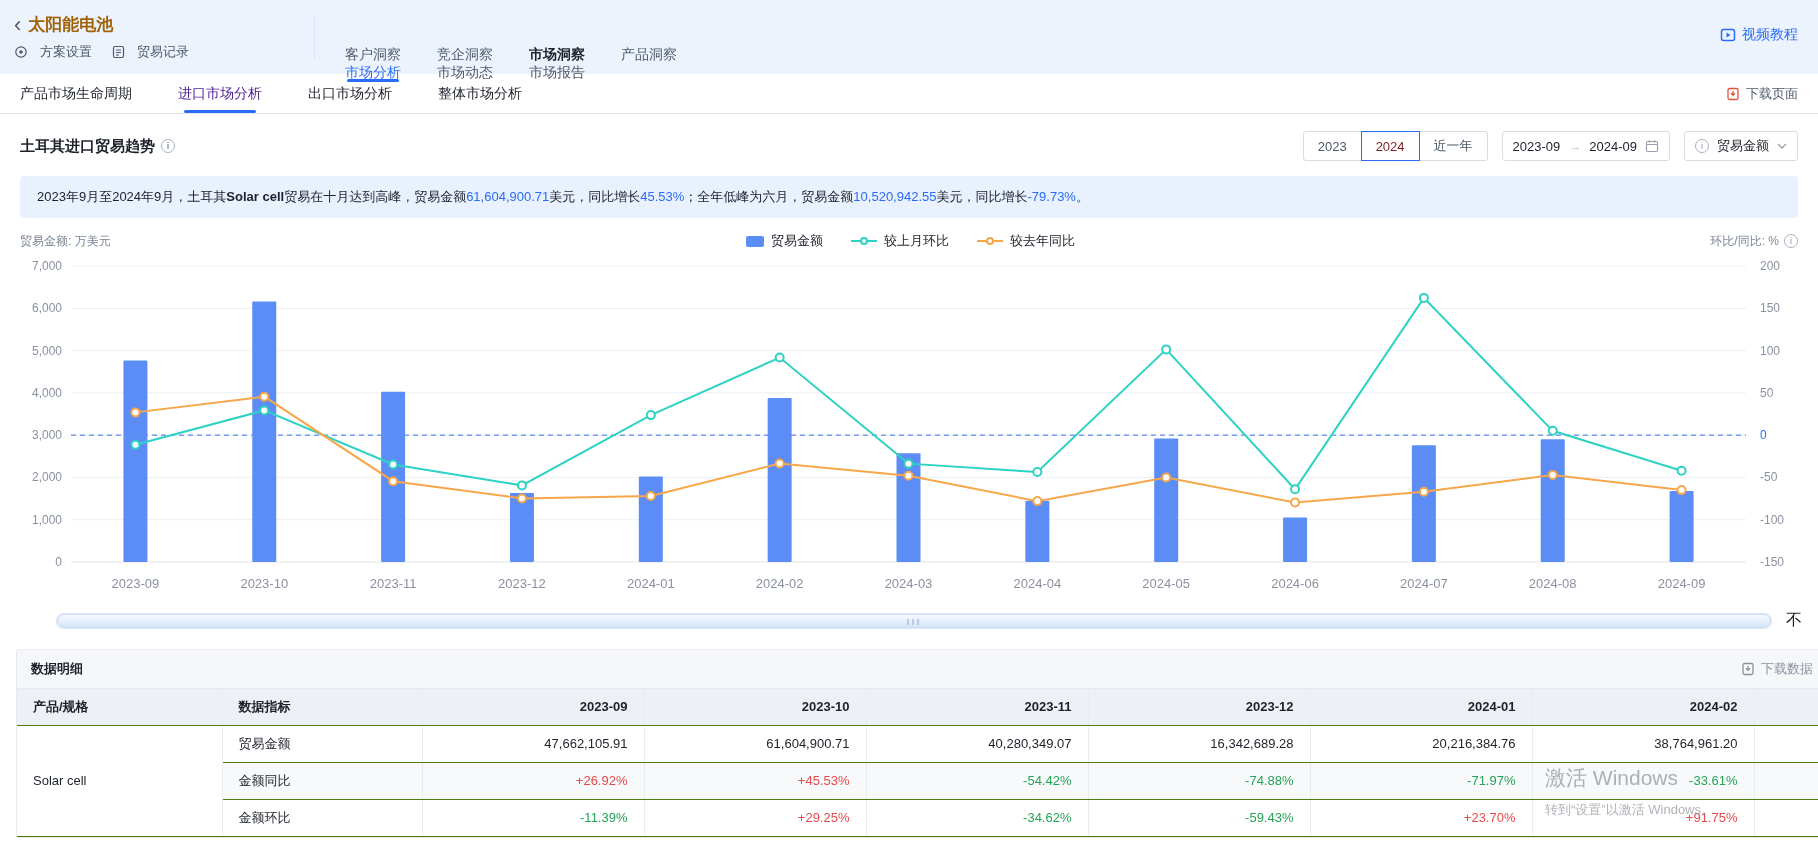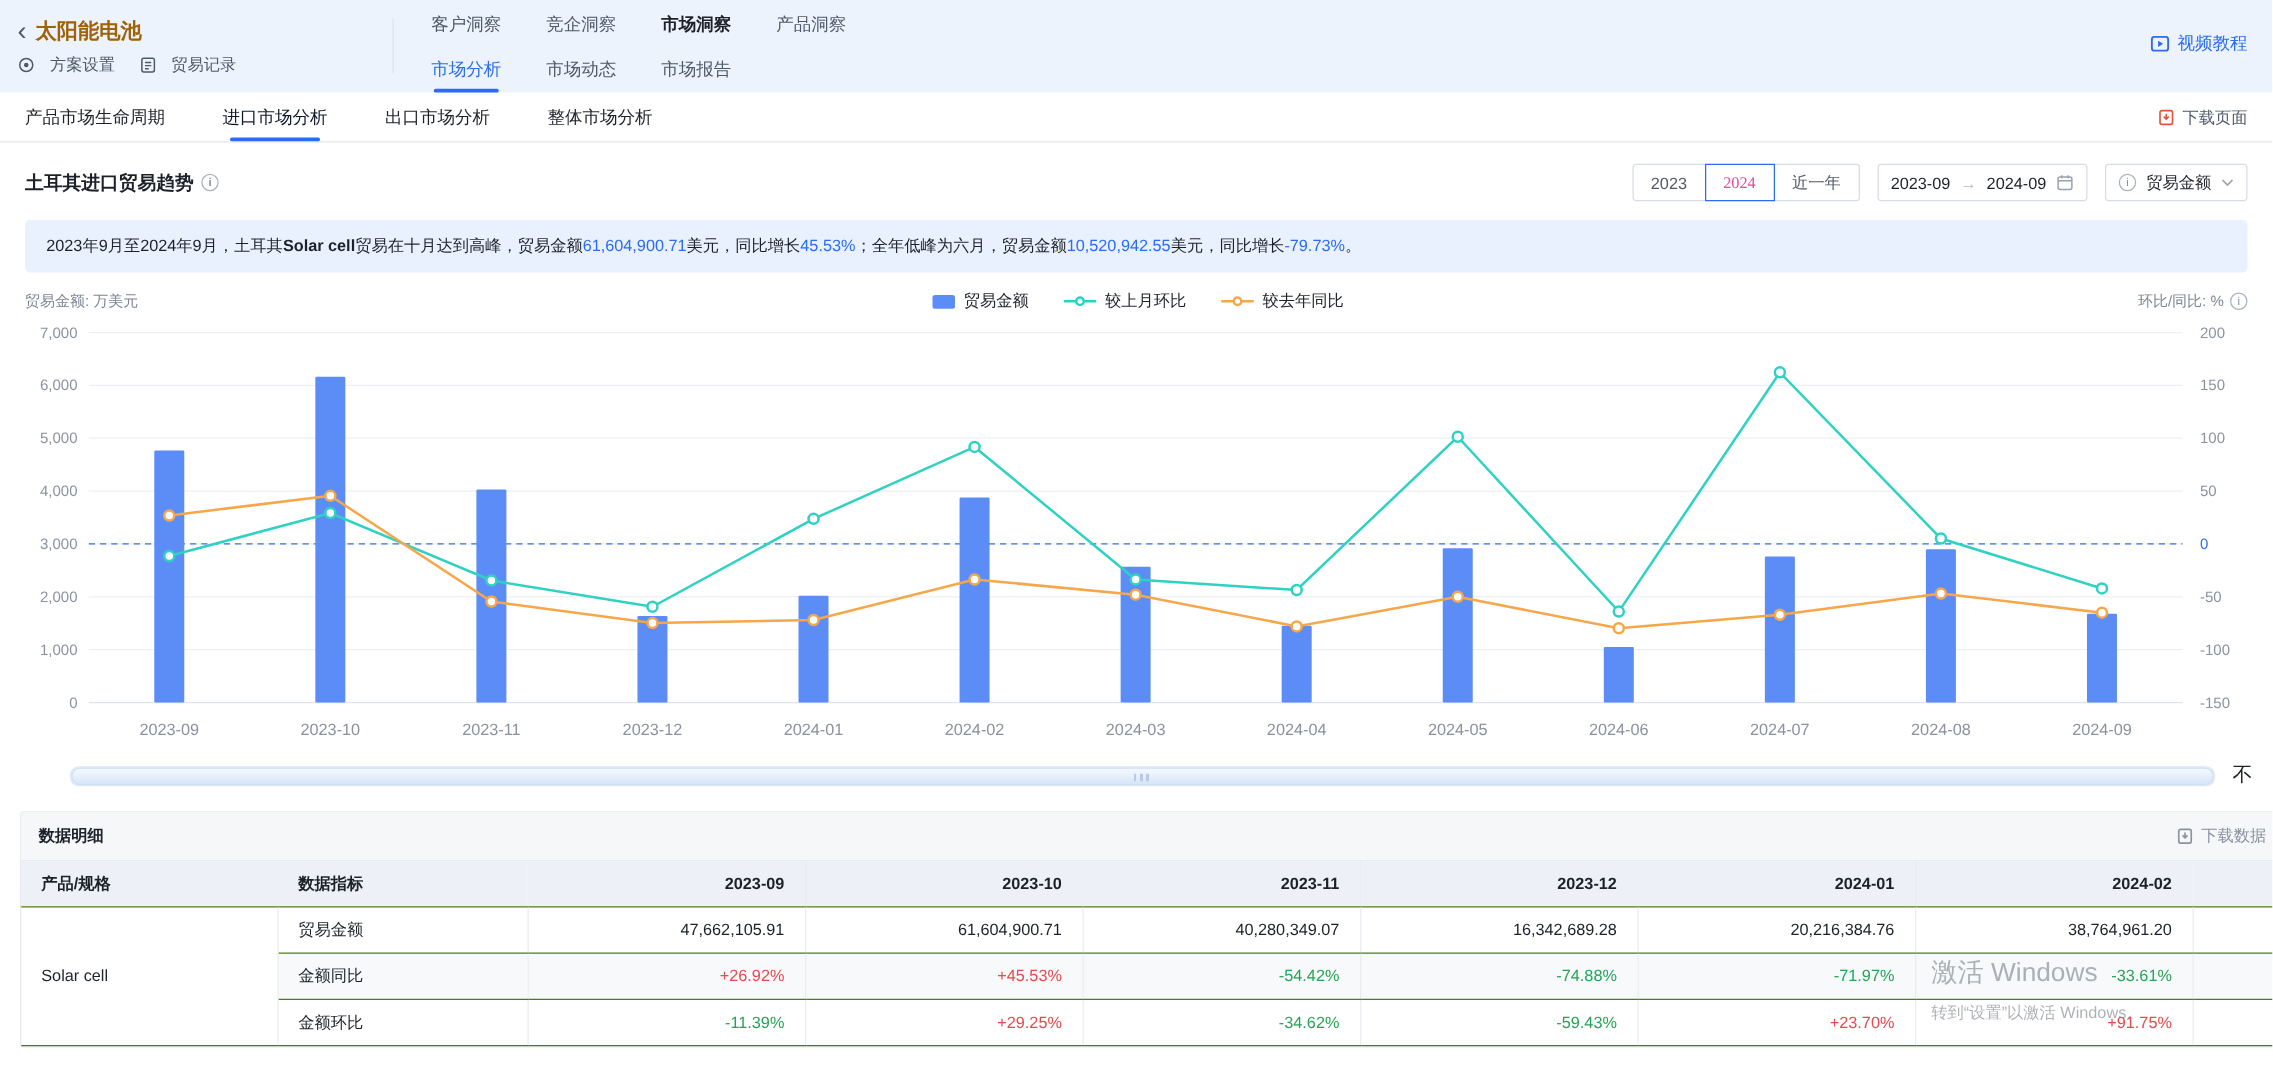--- a/index.html
+++ b/index.html
@@ -9,45 +9,45 @@
   
   .topbar{height:74px;background:#edf3fd;display:flex;align-items:stretch;padding:0 20px 0 14px;position:relative;box-sizing:border-box;}
   .tb-left{display:flex;flex-direction:column;justify-content:center;gap:7px;min-width:300px;}
   .tb-title-row{display:flex;align-items:center;gap:7px;}
   .back{font-size:22px;color:#4e5969;line-height:18px;cursor:pointer;}
   .pg-title{font-size:17px;font-weight:700;color:#a16207;margin:0;}
   .tb-actions{display:flex;gap:20px;font-size:13px;color:#4e5969;}
   .tb-action{display:flex;align-items:center;gap:12px;cursor:pointer;}
   .tb-divider{width:1px;background:#d9e4f6;margin:15px 30px 15px 0;}
   .tb-tabs{display:flex;flex-direction:column;justify-content:space-between;padding-top:11px;}
-  .tabs-row1{display:flex;gap:36px;font-size:14px;color:#4e5969;}
+  .tabs-row1{display:flex;gap:36px;font-size:14px;color:#4e5969;margin-top:35px;}
   .tabs-row1 .tab{cursor:pointer;}
   .tabs-row1 .tab.active{color:#1d2129;font-weight:700;}
   .tabs-row2{display:flex;gap:36px;font-size:14px;color:#4e5969;height:36px;align-items:stretch;}
   .subtab{position:relative;display:flex;align-items:center;cursor:pointer;}
   .subtab.active{color:#2a6cf5;}
   .subtab.active::after{content:"";position:absolute;left:2px;right:2px;bottom:0;height:3px;background:#2a6cf5;border-radius:2px;}
   .video{position:absolute;right:20px;top:26px;display:flex;gap:6px;color:#2a6cf5;font-size:14px;align-items:center;cursor:pointer;}
 
   
   .nav2{height:40px;display:flex;align-items:stretch;padding:0 20px;border-bottom:1px solid #e5e6eb;box-sizing:border-box;}
   .nav2-item{font-size:14px;color:#1d2129;margin-right:46px;display:flex;align-items:center;position:relative;cursor:pointer;}
-  .nav2-item.active{color:#0f172a;font-weight:500;}
+  .nav2-item.active{color:#4c1d95;font-weight:500;}
   .nav2-item.active::after{content:"";position:absolute;left:6px;right:6px;bottom:0;height:3px;background:#2a6cf5;border-radius:2px;}
   .dl-page{margin-left:auto;display:flex;align-items:center;gap:6px;font-size:13px;color:#4e5969;cursor:pointer;}
 
   
   .trend-head{display:flex;align-items:center;margin:16px 20px 0;height:32px;}
   .trend-title{font-size:15px;font-weight:700;color:#1d2129;display:flex;align-items:center;gap:6px;}
   .controls{margin-left:auto;display:flex;align-items:center;gap:14px;}
   .seg{display:flex;}
   .seg-btn{height:30px;padding:0 14px;border:1px solid #d8dce5;background:#fff;font-size:13px;color:#4e5969;margin-left:-1px;display:flex;align-items:center;cursor:pointer;box-sizing:border-box;}
   .seg-btn:first-child{border-radius:3px 0 0 3px;margin-left:0;}
   .seg-btn:last-child{border-radius:0 3px 3px 0;}
-  .seg-btn.active{border-color:#2a6cf5;color:#ec4899;position:relative;z-index:1;font-family:Liberation Serif, serif;}
+  .seg-btn.active{border-color:#2a6cf5;color:#7f1d1d;position:relative;z-index:1;}
   .picker,.select{height:30px;border:1px solid #d8dce5;border-radius:3px;display:flex;align-items:center;gap:8px;padding:0 10px;font-size:13px;color:#1d2129;background:#fff;box-sizing:border-box;cursor:pointer;}
   .picker .arrow{color:#b5bcc9;}
   .info{width:14px;height:14px;border:1px solid #aab2bf;border-radius:50%;color:#868f9c;font-size:9px;line-height:12px;text-align:center;display:inline-block;box-sizing:border-box;}
   .info::after{content:"i";}
 
   
   .summary{margin:14px 20px 0;background:#e8f1fd;border-radius:4px;padding:12px 17px;font-size:13px;color:#1d2129;line-height:18px;}
   .summary .blue{color:#2a6cf5;}
   .summary b{font-weight:700;}
 

